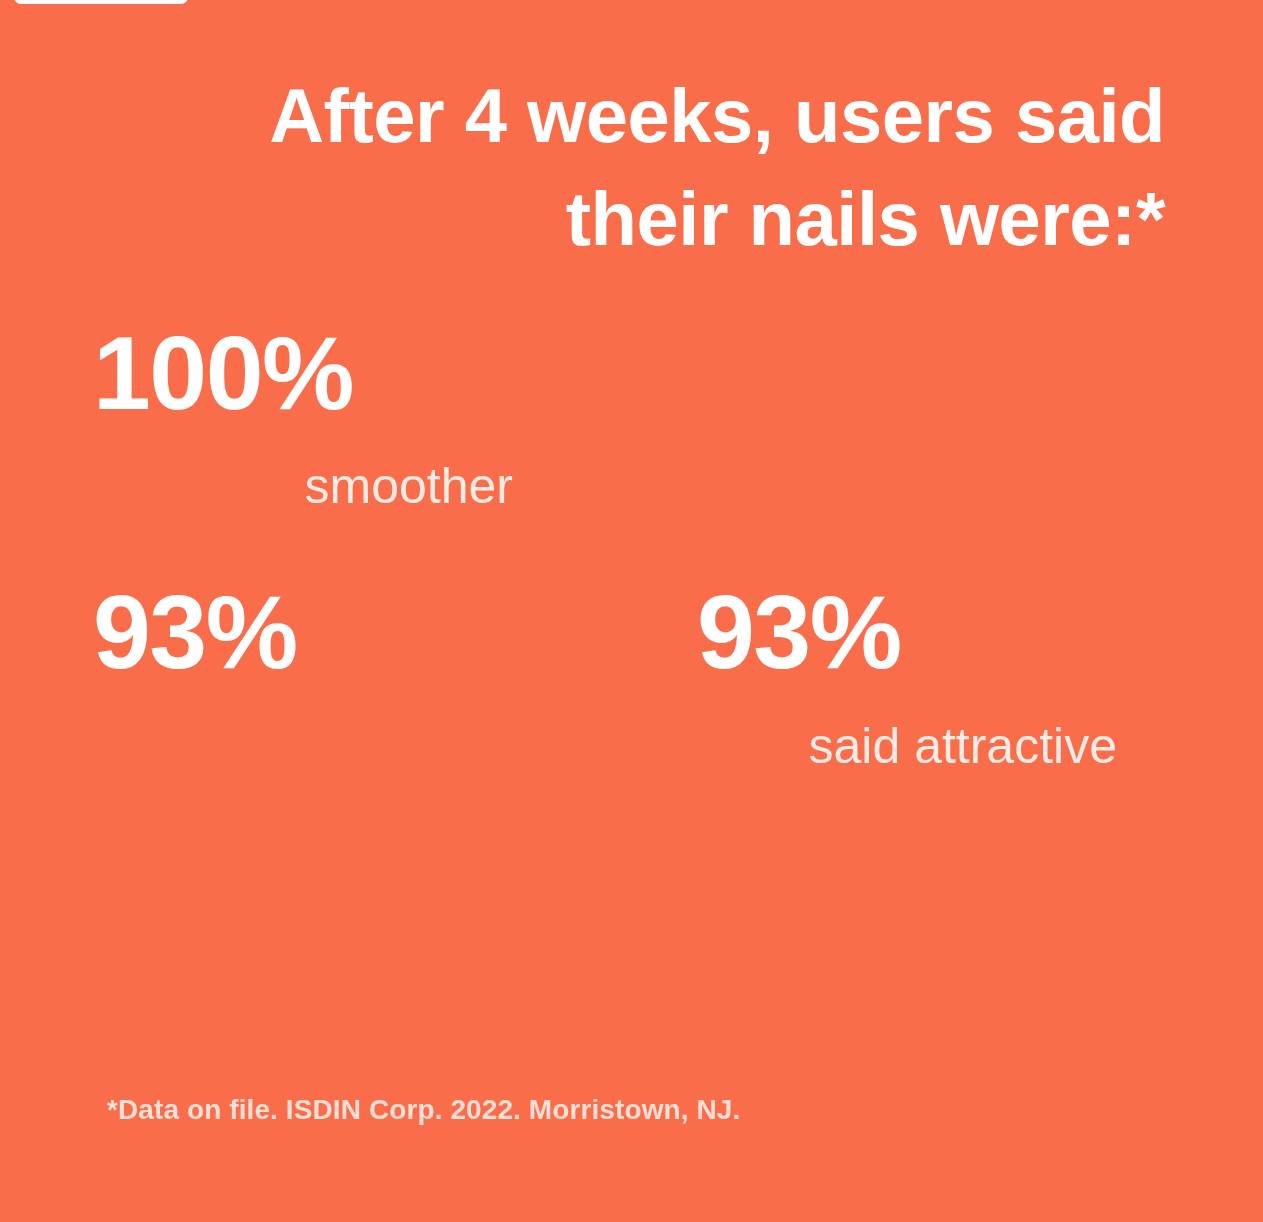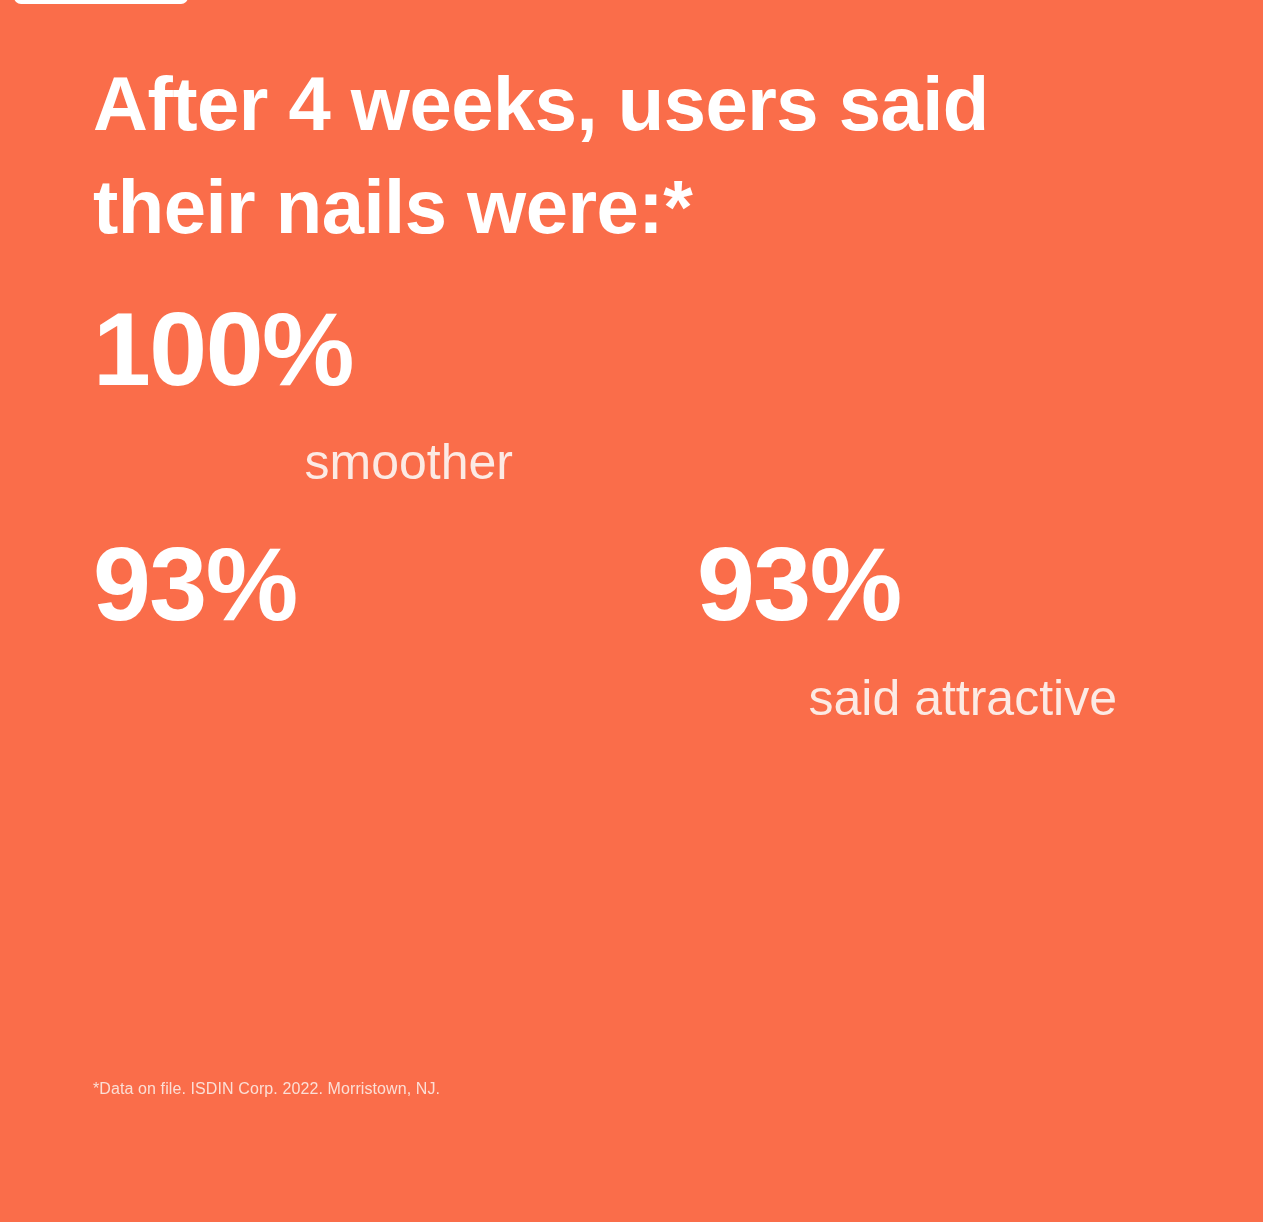--- a/index.html
+++ b/index.html
@@ -32,29 +32,30 @@
     left: 93px;
     top: 52px;
     right: 40px;
   }
   .headline {
     color: #ffffff;
     font-size: 76px;
     line-height: 1.36;
     font-weight: 700;
     letter-spacing: -0.5px;
-    margin: 0;
+    margin: 12px;
     max-width: 1060px;
+    text-align: right;
   }
   .stats-grid {
-    margin-top: 32px;
+    margin-top: 44px;
     display: grid;
     grid-template-columns: 604px 1fr;
     grid-template-rows: auto auto;
-    row-gap: 28px;
+    row-gap: 52px;
   }
   .stat {
     display: block;
   }
   .stat-value {
     color: #ffffff;
     font-size: 104px;
     font-weight: 700;
     line-height: 1.12;
     letter-spacing: -1.5px;
@@ -70,24 +71,24 @@
     margin-top: 20px;
     display: block;
     max-width: 420px;
     text-align: right;
   }
   .footnote {
     position: absolute;
     left: 93px;
     top: 1080px;
     color: #FBDFD6;
-    font-size: 16px;
-    font-weight: 400;
+    font-size: 28px;
+    font-weight: 700;
     letter-spacing: 0.1px;
-    margin: 0;
+    margin: 14px;
   }
 </style>
 </head>
 <body>
 
 <div class="canvas">
 
   <div class="top-pill"></div>
 
   <div class="content">

